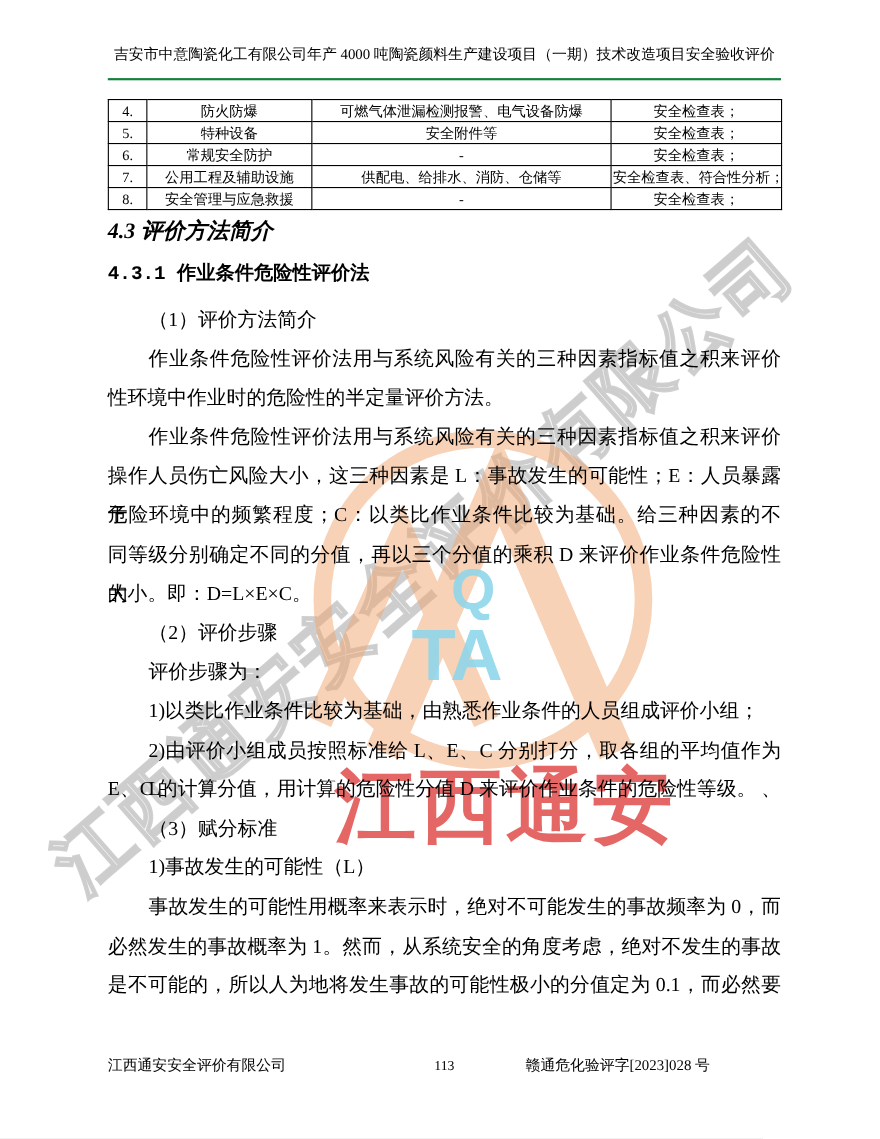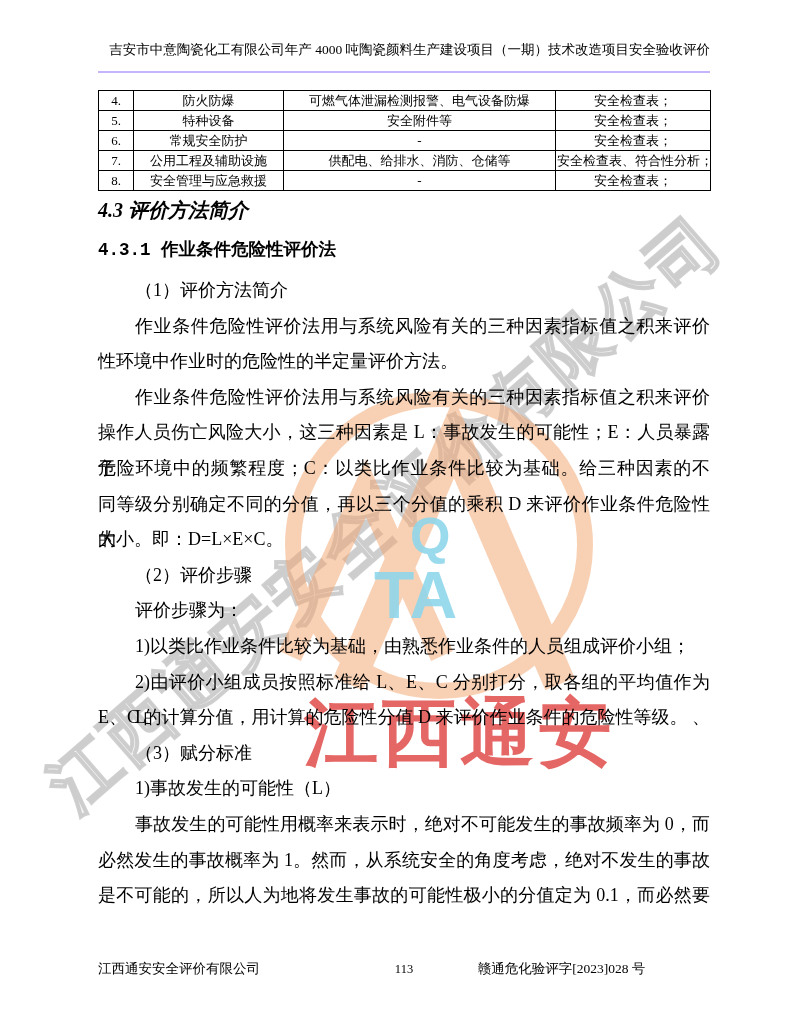--- a/index.html
+++ b/index.html
@@ -50,22 +50,22 @@
   .content {
     position: absolute;
     left: 98px; top: 0;
     width: 612px;
     z-index: 2;
   }
 
   .doc-header {
     padding-top: 40px;
     padding-bottom: 11px;
-    border-bottom: 2px solid #c4b5fd;
-    text-align: right;
+    border-bottom: 2px solid #15803d;
+    text-align: center;
     font-size: 13.5px;
     line-height: 20px;
     letter-spacing: 0;
   }
 
   table.eval-table {
     margin-top: 17px;
     width: 612px;
     border-collapse: collapse;
     table-layout: fixed;

